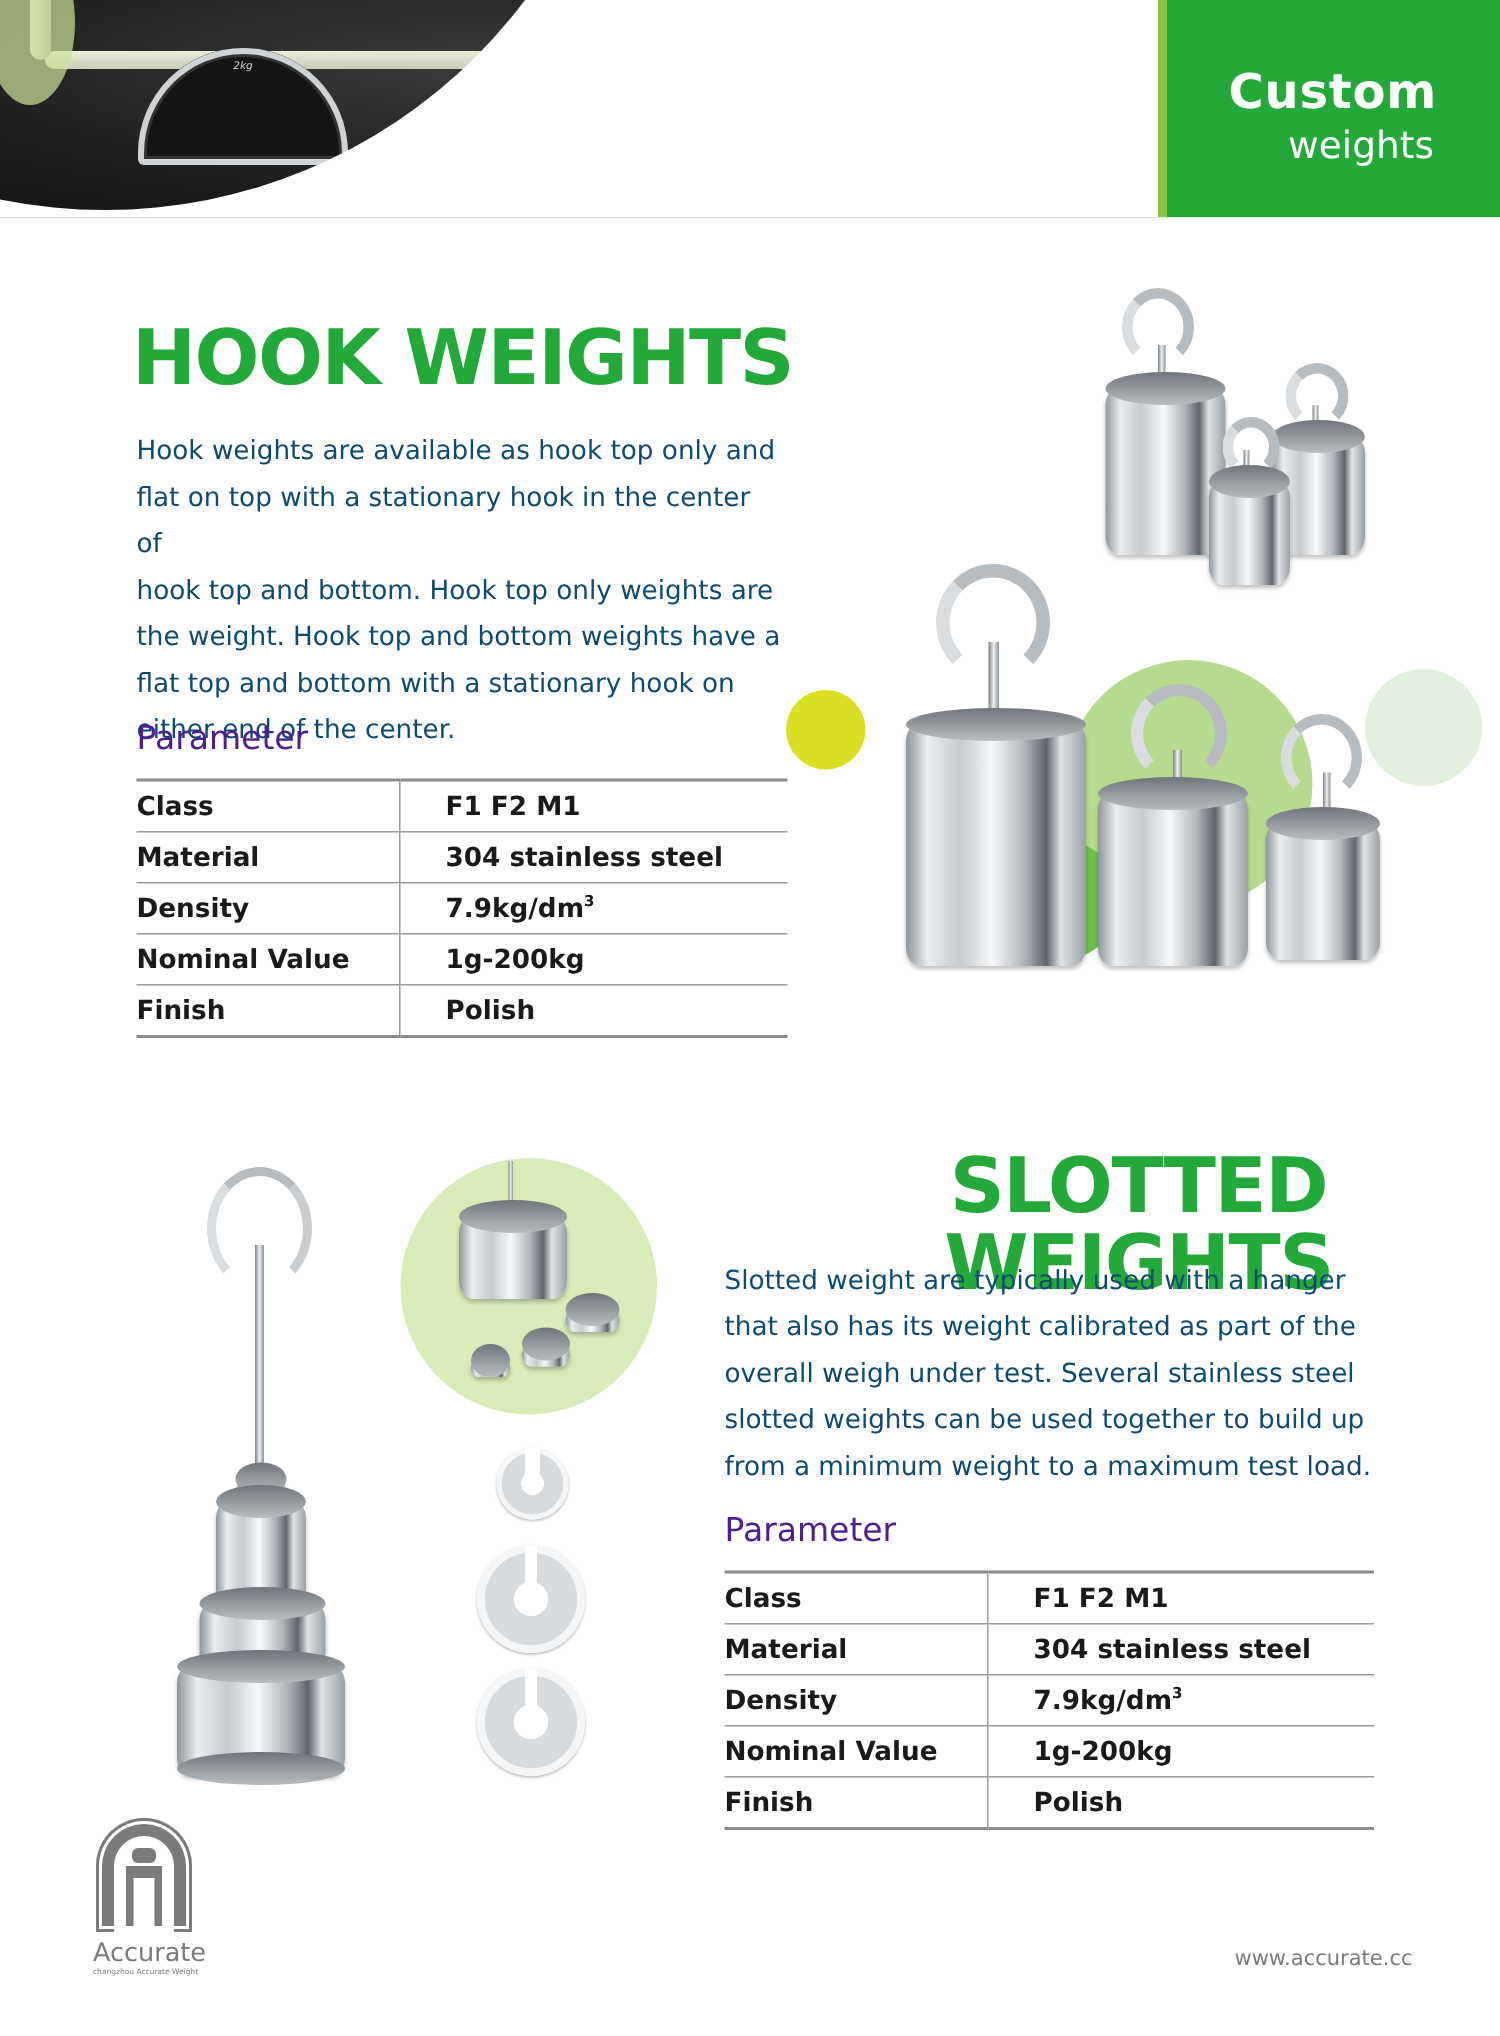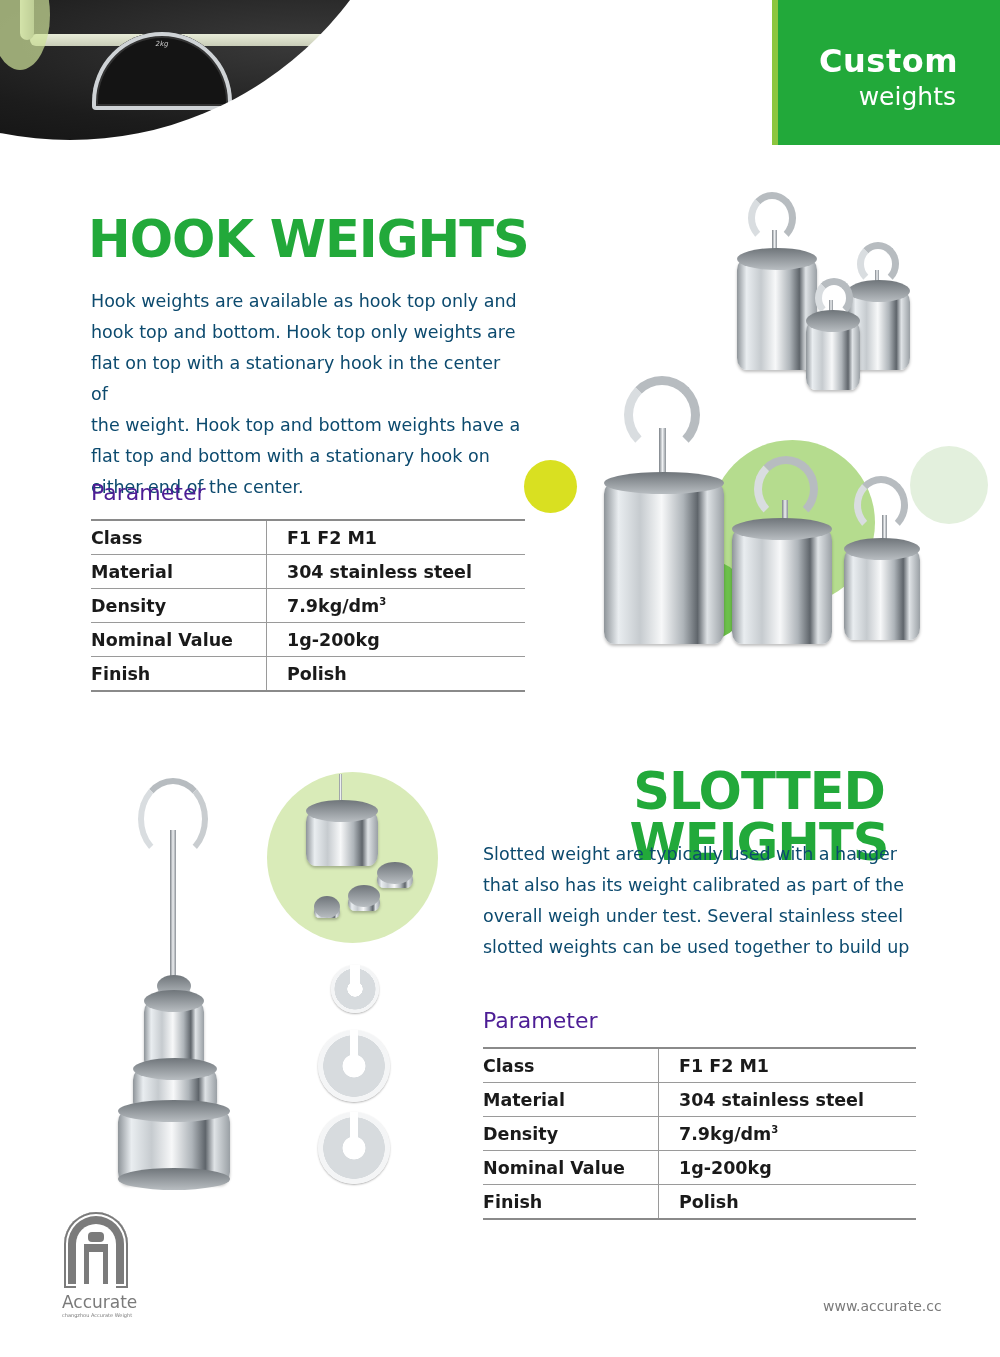--- a/index.html
+++ b/index.html
@@ -52,21 +52,21 @@
   }
   .para { position: absolute; font-size: 17.5px; line-height: 31px; color: #0c4a6e; }
   .param-title { position: absolute; color: #4c1d95; font-size: 22px; }
   table.spec {
     position: absolute; border-collapse: collapse; font-size: 17.5px; color: #1a1a1a; font-weight: bold;
   }
   table.spec td { height: 33px; padding: 0; border-bottom: 1.5px solid #9a9a9a; vertical-align: middle; }
   table.spec tr:first-child td { border-top: 2px solid #8a8a8a; }
   table.spec tr:last-child td { border-bottom: 2px solid #8a8a8a; }
   table.spec td.k { width: 175px; border-right: 1.5px solid #9a9a9a; }
-  table.spec td.v { padding-left: 20px; margin-left: 37px; }
+  table.spec td.v { padding-left: 30px; margin-left: 37px; }
   sup { font-size: 10px; }
   
   .circle { position: absolute; border-radius: 50%; }
   
   .cyl {
     position: absolute;
     background: linear-gradient(90deg, #8e9499 0%, #e9edf0 12%, #c6cbcf 30%, #f7f8f9 48%, #aeb4b9 66%, #5f656b 78%, #dfe3e6 86%, #9aa0a5 100%);
     border-radius: 10px / 12px;
     box-shadow: 0 2px 3px rgba(0,0,0,.25);
   }
@@ -124,22 +124,22 @@
   <div class="banner-green">
     <div class="banner-title">Custom</div>
     <div class="banner-sub">weights</div>
   </div>
 </div>
 
 <div class="h1" style="left:88px; top:214px;">HOOK WEIGHTS</div>
 
 <div class="para" style="left:91px; top:286px; width:430px;">
   <div>Hook weights are available as hook top only and</div>
+  <div>flat on top with a stationary hook in the center of</div>
   <div>hook top and bottom. Hook top only weights are</div>
-  <div>flat on top with a stationary hook in the center of</div>
   <div>the weight. Hook top and bottom weights have a</div>
   <div>flat top and bottom with a stationary hook on</div>
   <div>either end of the center.</div>
 </div>
 
 <div class="param-title" style="left:91px; top:480px;">Parameter</div>
 
 <table class="spec" style="left:91px; top:519px; width:434px;">
   <tbody>
       <tr>
@@ -192,20 +192,21 @@
   <div class="cyl" style="left:844px; top:548px; width:76px; height:92px;"></div>
 </div>
 
 <div class="h1" style="left:502px; top:766px;margin-left:16px;">SLOTTED WEIGHTS</div>
 
 <div class="para" style="left:483px; top:839px; width:440px;">
   <div>Slotted weight are typically used with a hanger</div>
   <div>that also has its weight calibrated as part of the</div>
   <div>overall weigh under test. Several stainless steel</div>
   <div>slotted weights can be used together to build up</div>
+  <div>from a minimum weight to a maximum test load.</div>
 </div>
 
 <div class="param-title" style="left:483px; top:1008px;">Parameter</div>
 
 <table class="spec" style="left:483px; top:1047px; width:433px;">
   <tbody>
       <tr>
         <td class="k">Class</td>
         <td class="v">F1 F2 M1</td>
       </tr>

